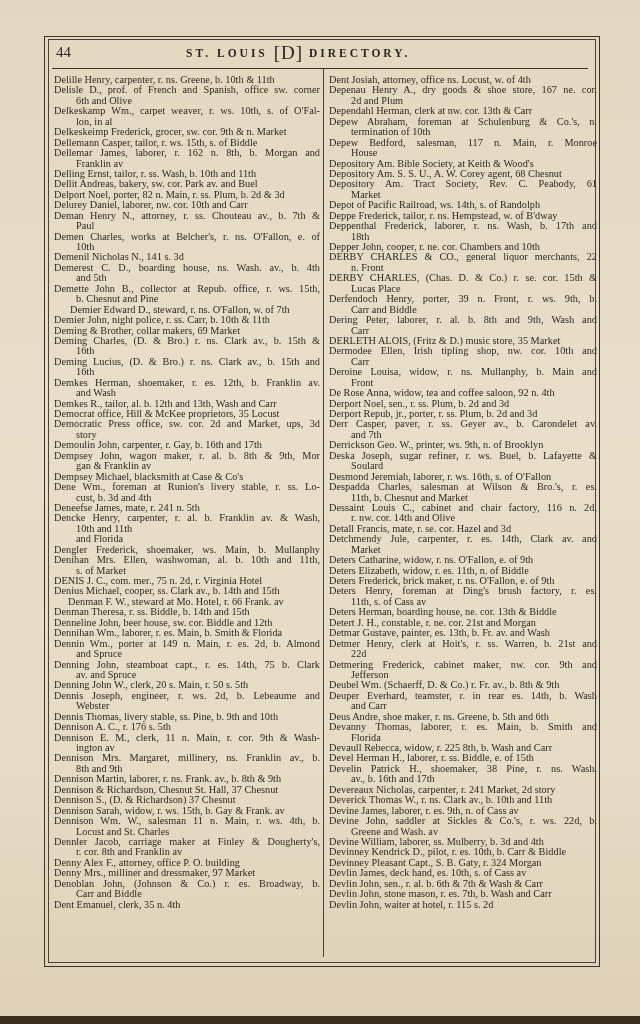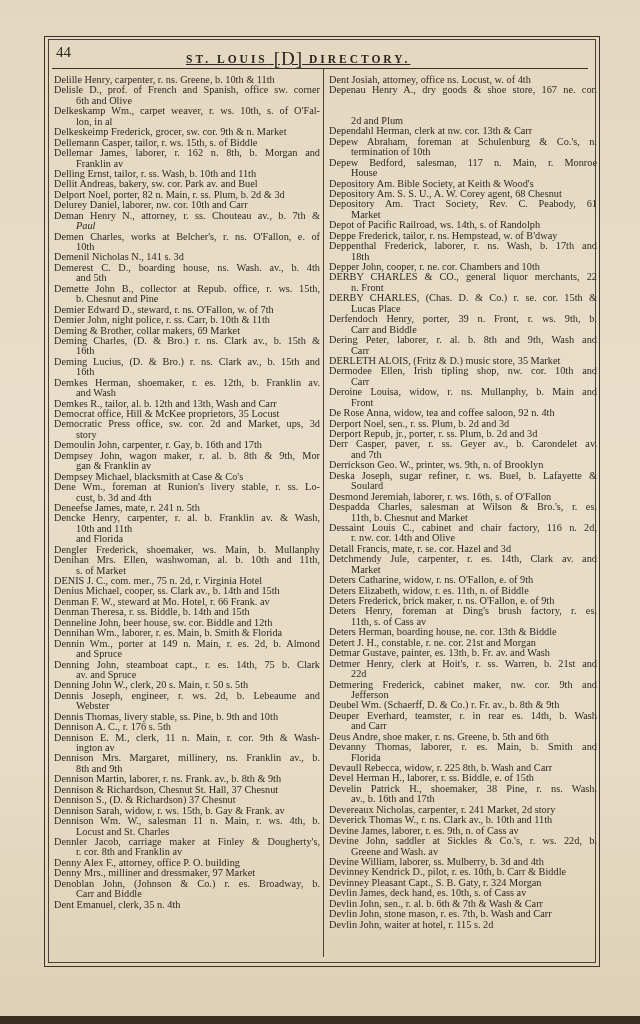--- a/index.html
+++ b/index.html
@@ -14,22 +14,22 @@
   .frame-outer {
     position:absolute; left:44px; top:36px; width:556px; height:931px;
     border:1.5px solid #3a332a; box-sizing:border-box;
   }
   .frame-inner {
     position:absolute; left:48px; top:39px; width:548px; height:924px;
     border:1px solid #4a4236; box-sizing:border-box;
   }
   .page-number { position:absolute; left:56px; top:44px; font-size:15px; color:#2b2620; }
   .running-head {
-    position:absolute; left:186px; top:46px; font-size:11.5px; letter-spacing:3px;
-    font-variant: small-caps; color:#2b2620; font-weight:bold;text-decoration:underline;
+    position:absolute; left:186px; top:40px; font-size:11.5px; letter-spacing:3px;
+    font-variant: small-caps; color:#2b2620; font-weight:bold;
   }
   .running-head .letter { font-size:19px; font-weight:normal; letter-spacing:1px; position:relative; top:2px; }
   .head-rule { position:absolute; left:52px; top:68px; width:536px; height:0; border-top:1px solid #3a332a; }
   .col-divider { position:absolute; left:323px; top:69px; width:0; height:888px; border-left:1px solid #4a4236; }
   .col { position:absolute; top:75px; font-size:10.3px; line-height:10.45px; }
   .col.left { left:54px; width:266px; }
   .col.right { left:329px; width:268px; }
   .entry { text-indent:0; }
   .line { white-space:nowrap; text-align:justify; text-align-last:justify; display:block; height:10.45px; overflow:hidden; }
   .line.last { text-align-last:left; }
@@ -79,39 +79,39 @@
       <span class="line last" style="display: block;">Dellit Andreas, bakery, sw. cor. Park av. and Buel</span>
     </div>
     <div class="entry">
       <span class="line last" style="display: block;">Delport Noel, porter, 82 n. Main, r. ss. Plum, b. 2d &amp; 3d</span>
     </div>
     <div class="entry">
       <span class="line last" style="display: block;">Delurey Daniel, laborer, nw. cor. 10th and Carr</span>
     </div>
     <div class="entry">
       <span class="line" style="display: block;">Deman Henry N., attorney, r. ss. Chouteau av., b. 7th &amp;</span>
-      <span class="line cont last" style="display: block; font-style: italic;">Paul</span>
+      <span class="line cont last" style="display: block;">Paul</span>
     </div>
     <div class="entry">
       <span class="line" style="display: block;">Demen Charles, works at Belcher's, r. ns. O'Fallon, e. of</span>
       <span class="line cont last" style="display: block;">10th</span>
     </div>
     <div class="entry">
       <span class="line last" style="display: block;">Demenil Nicholas N., 141 s. 3d</span>
     </div>
     <div class="entry">
       <span class="line" style="display: block;">Demerest C. D., boarding house, ns. Wash. av., b. 4th</span>
       <span class="line cont last" style="display: block;">and 5th</span>
     </div>
     <div class="entry">
       <span class="line" style="display: block;">Demette John B., collector at Repub. office, r. ws. 15th,</span>
       <span class="line cont last" style="display: block;">b. Chesnut and Pine</span>
     </div>
     <div class="entry">
-      <span class="line last" style="display: block;">Demier Edward D., steward, r. ns. O'Fallon, w. of 7th</span>
+      <span class="line last" style="display: block; margin-left: 16px;">Demier Edward D., steward, r. ns. O'Fallon, w. of 7th</span>
     </div>
     <div class="entry">
       <span class="line last" style="display: block;">Demier John, night police, r. ss. Carr, b. 10th &amp; 11th</span>
     </div>
     <div class="entry">
       <span class="line last" style="display: block;">Deming &amp; Brother, collar makers, 69 Market</span>
     </div>
     <div class="entry">
       <span class="line" style="display: block;">Deming Charles, (D. &amp; Bro.) r. ns. Clark av., b. 15th &amp;</span>
       <span class="line cont last" style="display: block;">16th</span>
@@ -163,21 +163,21 @@
       <span class="line" style="display: block;">Denihan Mrs. Ellen, washwoman, al. b. 10th and 11th,</span>
       <span class="line cont last" style="display: block;">s. of Market</span>
     </div>
     <div class="entry">
       <span class="line last" style="display: block;">DENIS J. C., com. mer., 75 n. 2d, r. Virginia Hotel</span>
     </div>
     <div class="entry">
       <span class="line last" style="display: block;">Denius Michael, cooper, ss. Clark av., b. 14th and 15th</span>
     </div>
     <div class="entry">
-      <span class="line last" style="display: block;">Denman F. W., steward at Mo. Hotel, r. 66 Frank. av</span>
+      <span class="line last" style="display: block; margin-left: 14px;">Denman F. W., steward at Mo. Hotel, r. 66 Frank. av</span>
     </div>
     <div class="entry">
       <span class="line last" style="display: block;">Denman Theresa, r. ss. Biddle, b. 14th and 15th</span>
     </div>
     <div class="entry">
       <span class="line last" style="display: block;">Denneline John, beer house, sw. cor. Biddle and 12th</span>
     </div>
     <div class="entry">
       <span class="line last" style="display: block;">Dennihan Wm., laborer, r. es. Main, b. Smith &amp; Florida</span>
     </div>
@@ -243,21 +243,21 @@
     <div class="entry">
       <span class="line last" style="display: block;">Dent Emanuel, clerk, 35 n. 4th</span>
     </div>
   </div>
 <div class="col right" id="col-right">
     <div class="entry">
       <span class="line last" style="display: block;">Dent Josiah, attorney, office ns. Locust, w. of 4th</span>
     </div>
     <div class="entry">
       <span class="line" style="display: block;">Depenau Henry A., dry goods &amp; shoe store, 167 ne. cor.</span>
-      <span class="line cont last" style="display: block; margin-top: 20px;">2d and Plum</span>
+      <span class="line cont last" style="display: block;">2d and Plum</span>
     </div>
     <div class="entry">
       <span class="line last" style="display: block;">Dependahl Herman, clerk at nw. cor. 13th &amp; Carr</span>
     </div>
     <div class="entry">
       <span class="line" style="display: block;">Depew Abraham, foreman at Schulenburg &amp; Co.'s, n.</span>
       <span class="line cont last" style="display: block;">termination of 10th</span>
     </div>
     <div class="entry">
       <span class="line" style="display: block;">Depew Bedford, salesman, 117 n. Main, r. Monroe</span>

